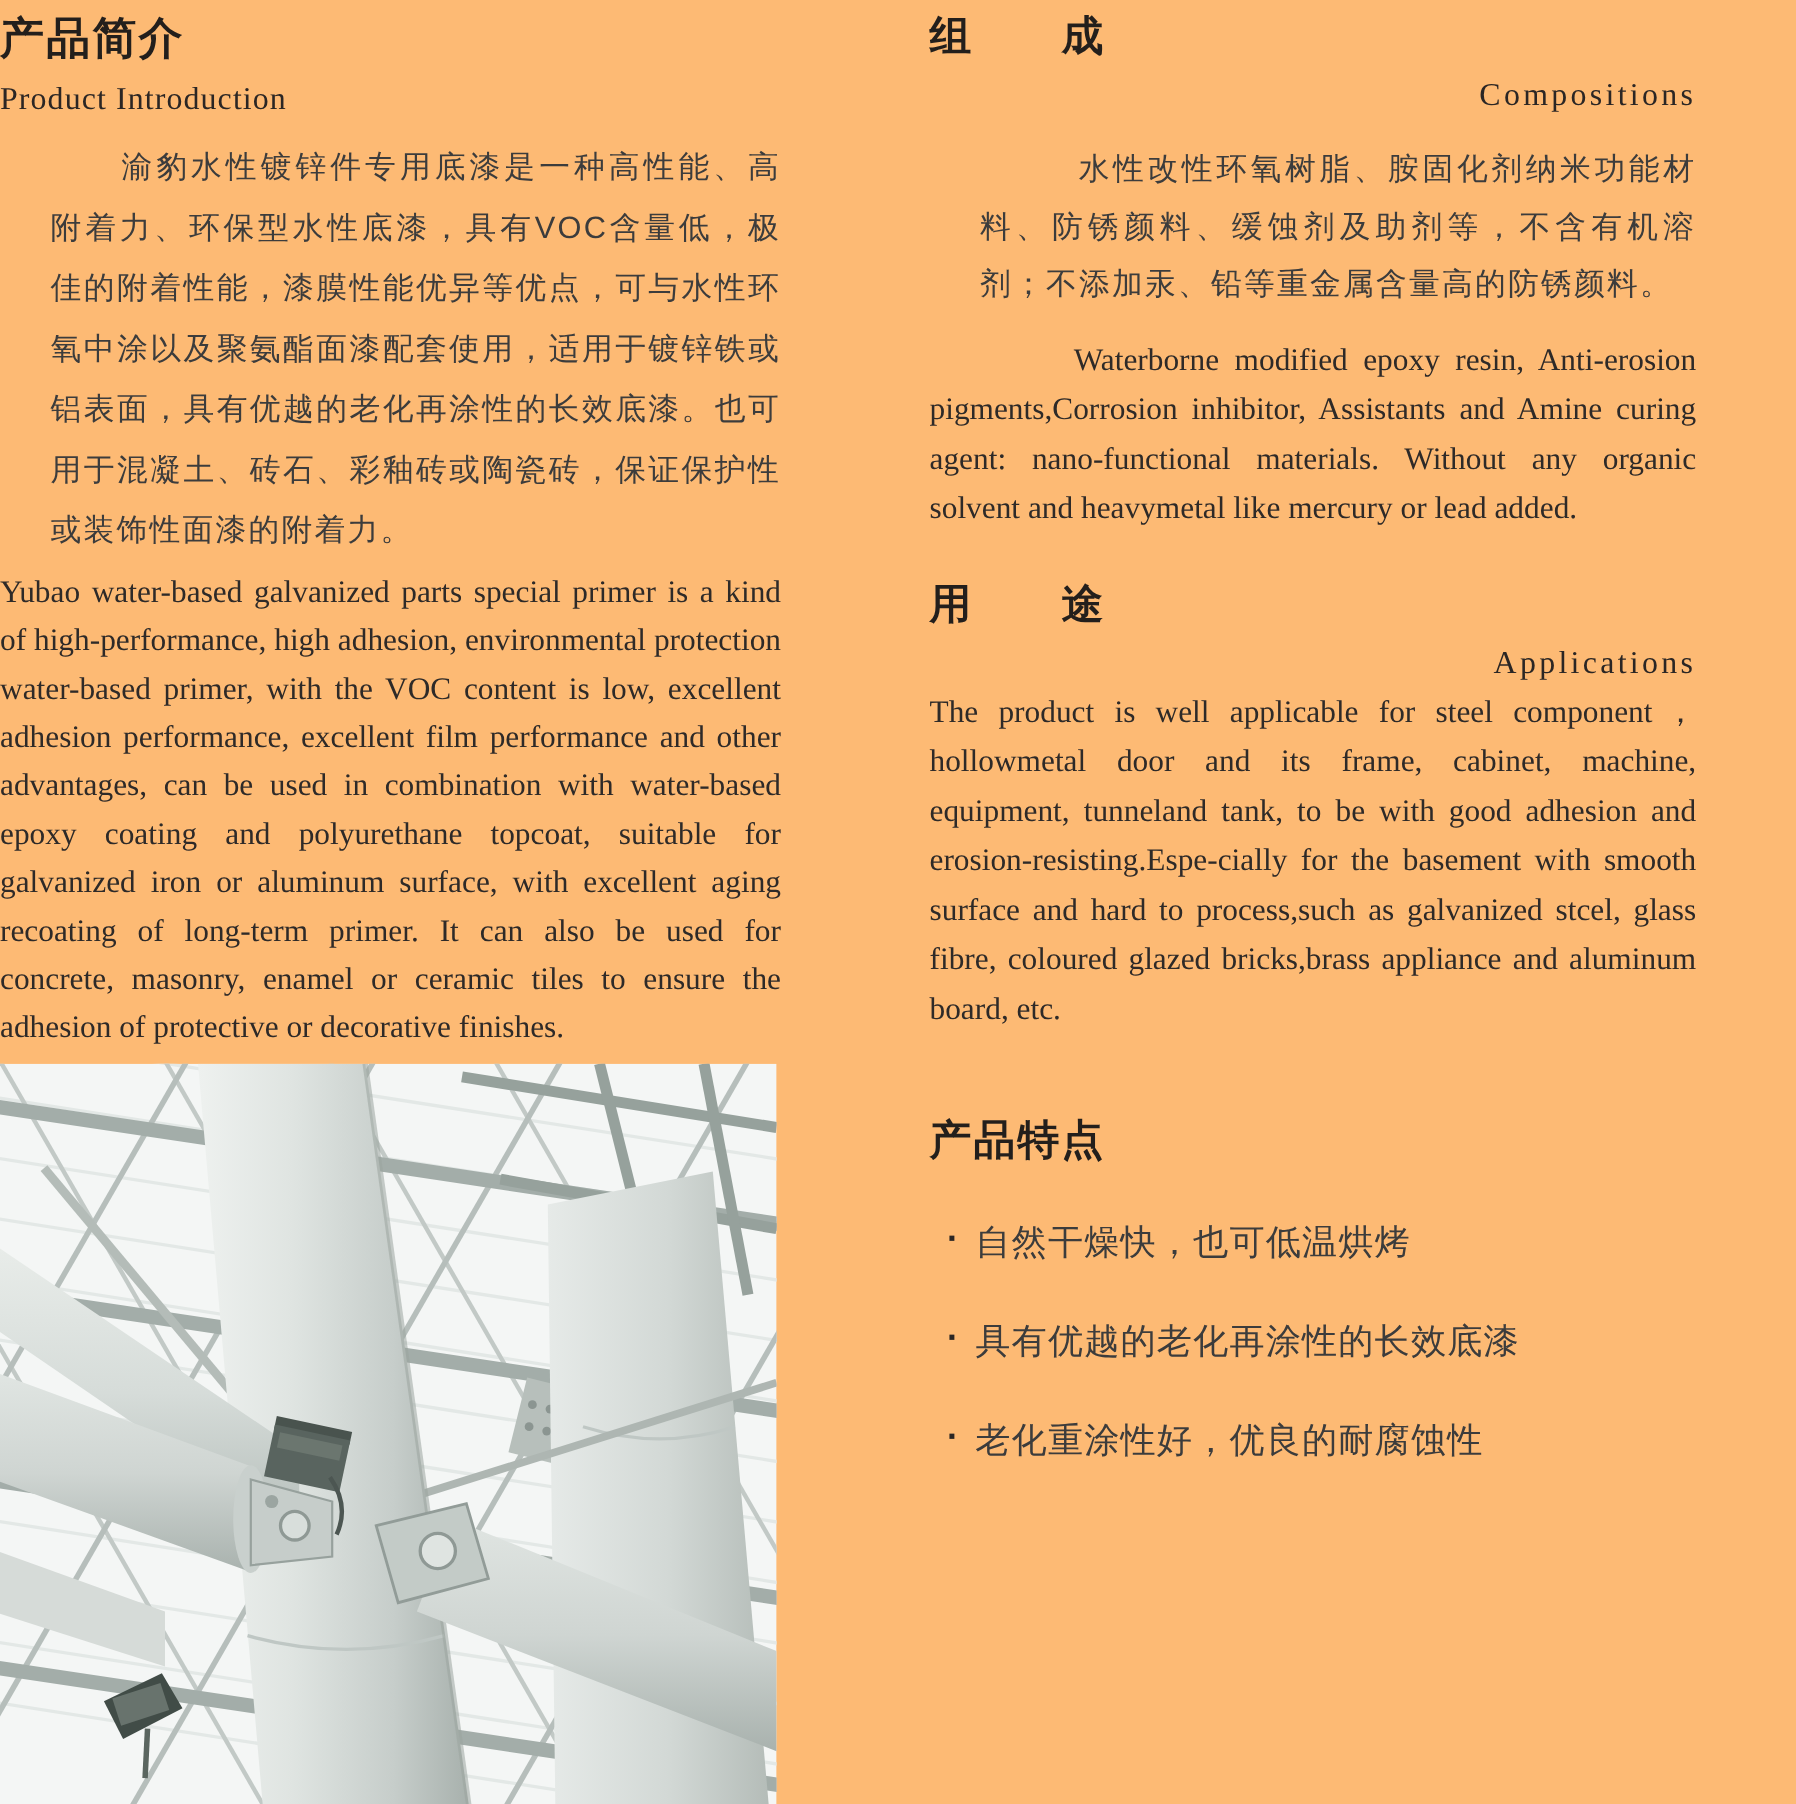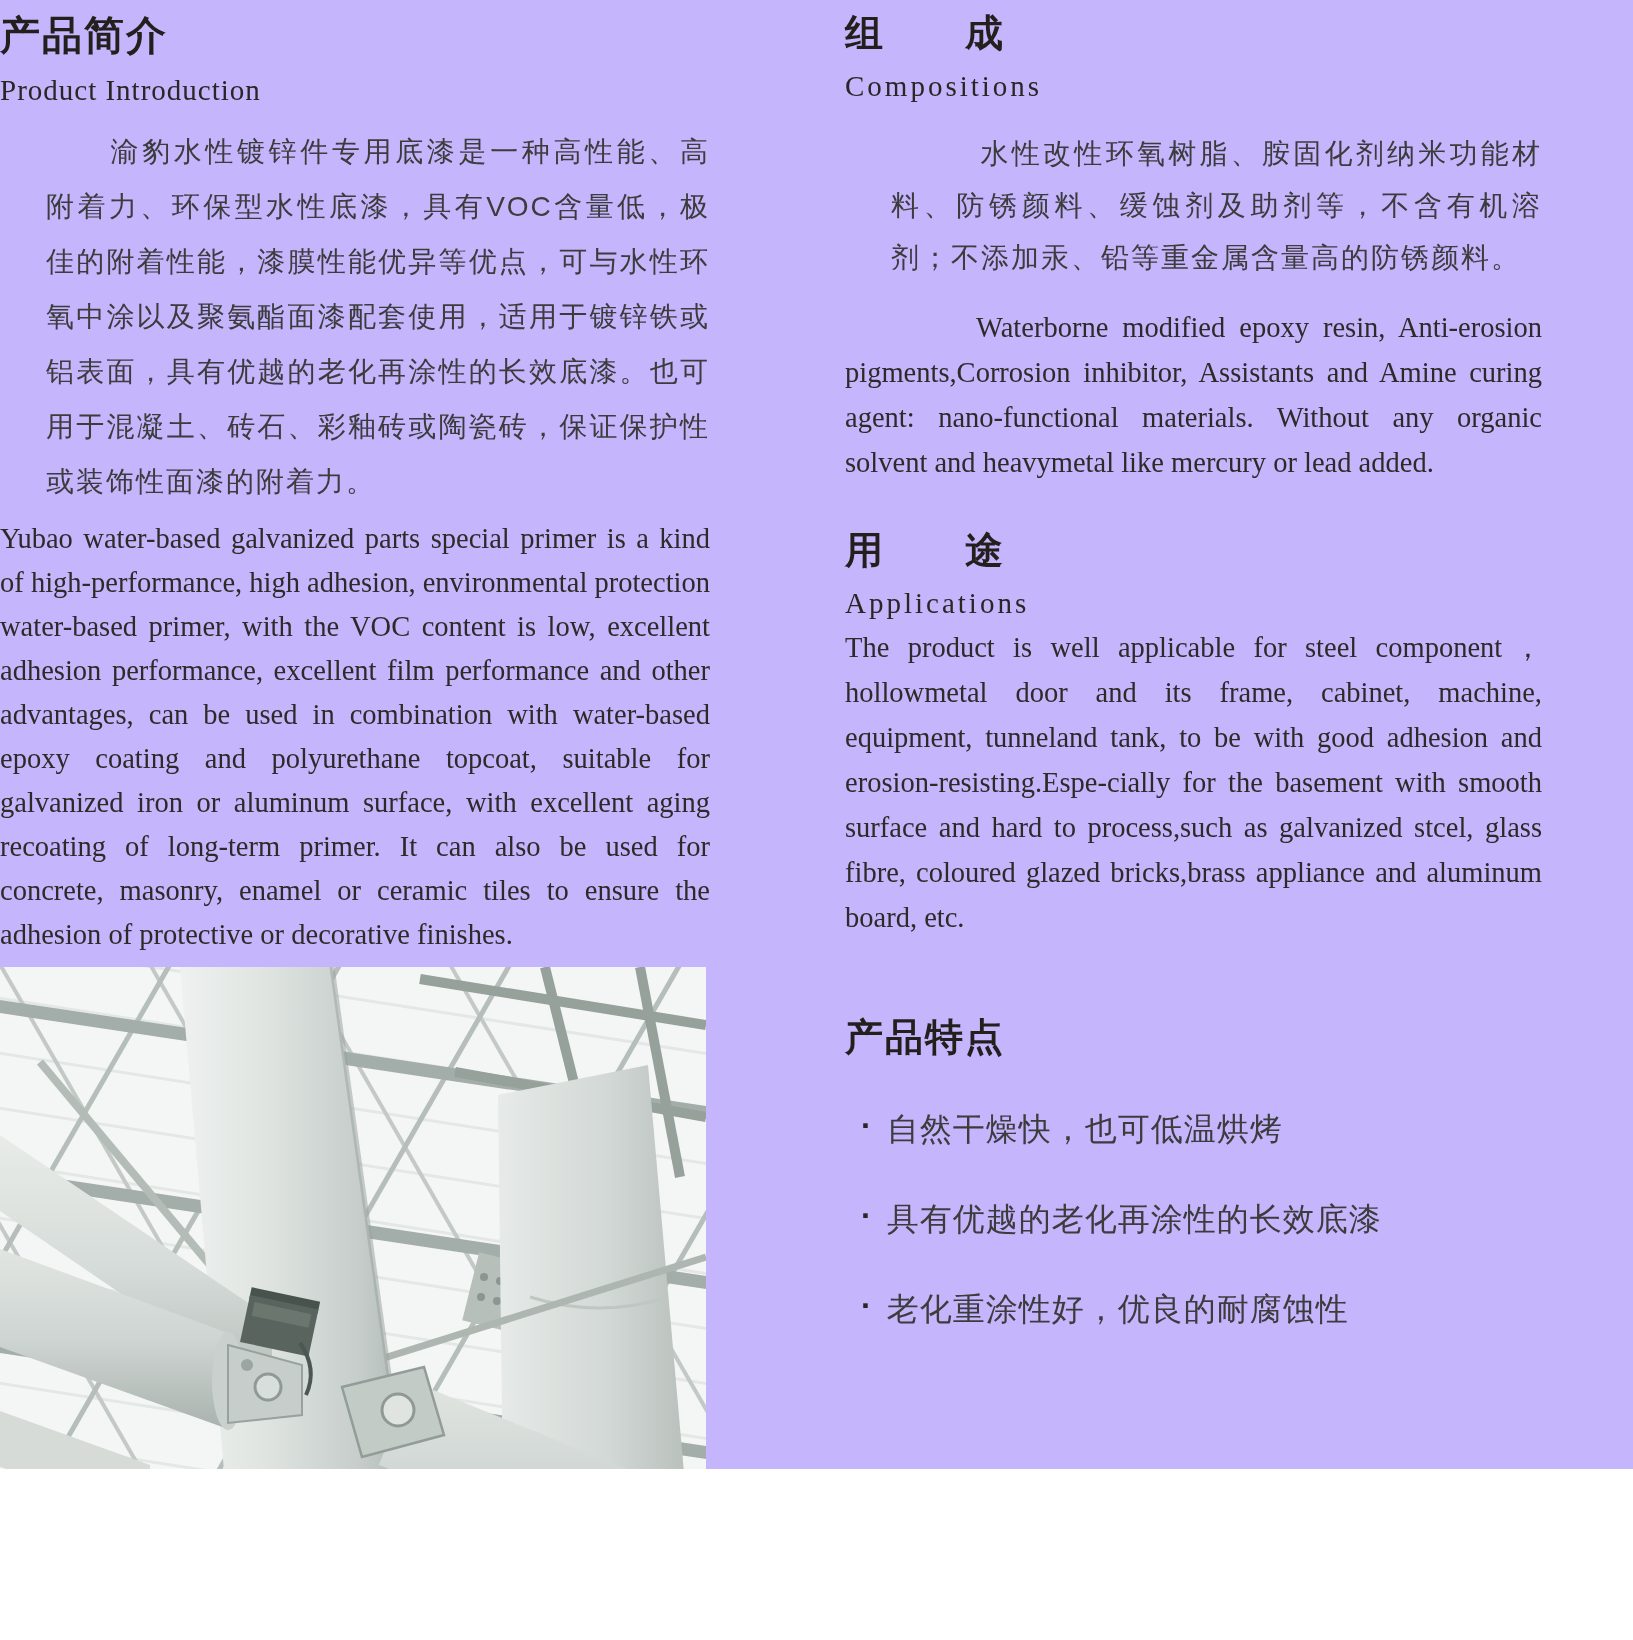--- a/index.html
+++ b/index.html
@@ -1,20 +1,20 @@
 <!DOCTYPE html>
 <html><head>
 <meta charset="utf-8">
 <style>
   html, body { margin: 0; padding: 0; background: #ffffff; }
   .page {
     position: relative;
     width: 1633px;
-    height: 1469px;
-    background: #c4b5fd;
+    height: 1640px;
+    background: #fdba74;
     overflow: hidden;
     font-family: "Liberation Sans", sans-serif;
   }
   .col-left  { position: absolute; left: 0;     top: 0; width: 710px; }
   .col-right { position: absolute; left: 845px; top: 0; width: 697px; }
 
   .h-zh {
     font-family: "Liberation Sans", sans-serif;
     font-weight: 700;
     color: #231f1c;
@@ -25,21 +25,21 @@
   }
   .col-right .h-zh { font-size: 38px; margin-top: 10px; }
   .h-en {
     font-family: "Liberation Serif", serif;
     font-size: 29px;
     color: #2b2624;
     line-height: 32px;
     margin: 16px 0 0 0;
     letter-spacing: 1px;
   }
-  .col-right .h-en { letter-spacing: 3px; margin-top: 14px; }
+  .col-right .h-en { letter-spacing: 3px; margin-top: 14px; text-align: right; }
 
   .zh-body {
     font-family: Liberation Sans, sans-serif;
     font-size: 28px;
     color: #3c3c3c;
     letter-spacing: 2px;
     line-height: 55px;
     text-align: justify;
     margin: 18px 0 0 0;
     text-indent: 2.3em;

